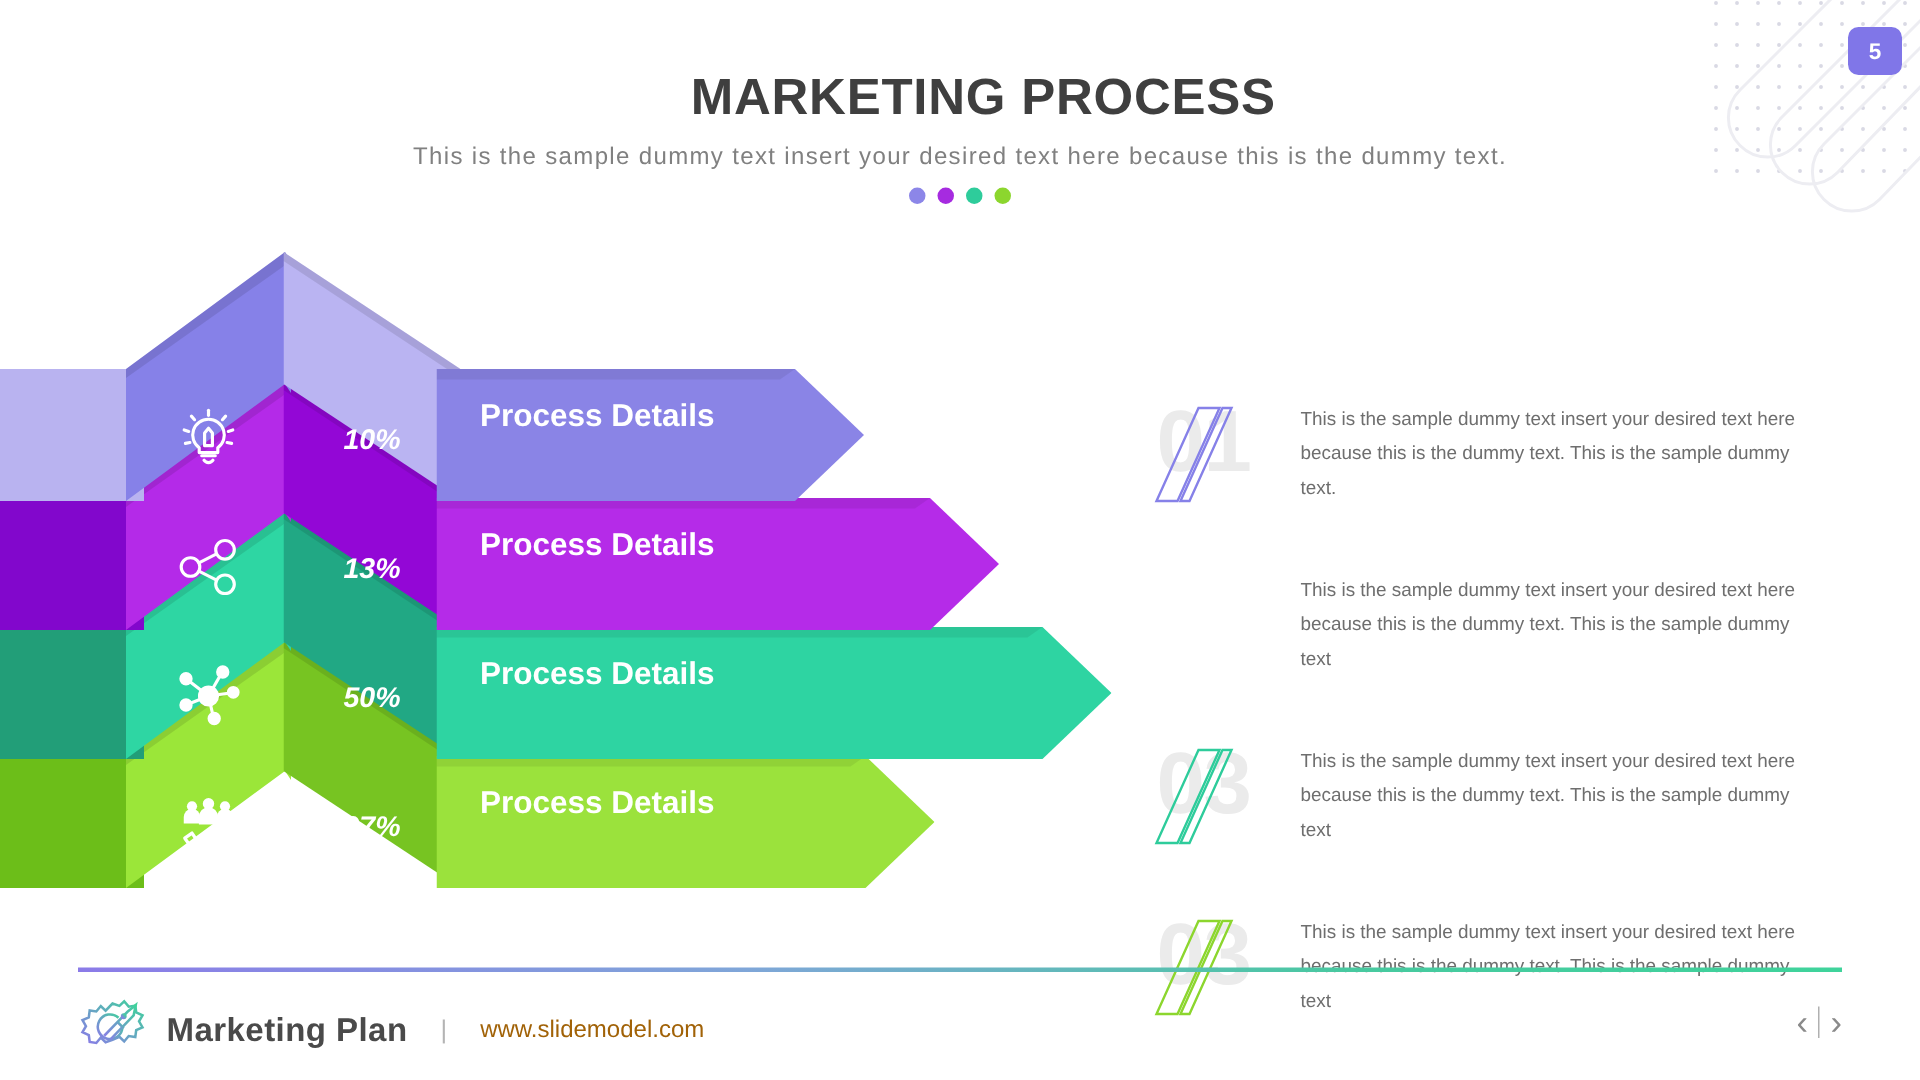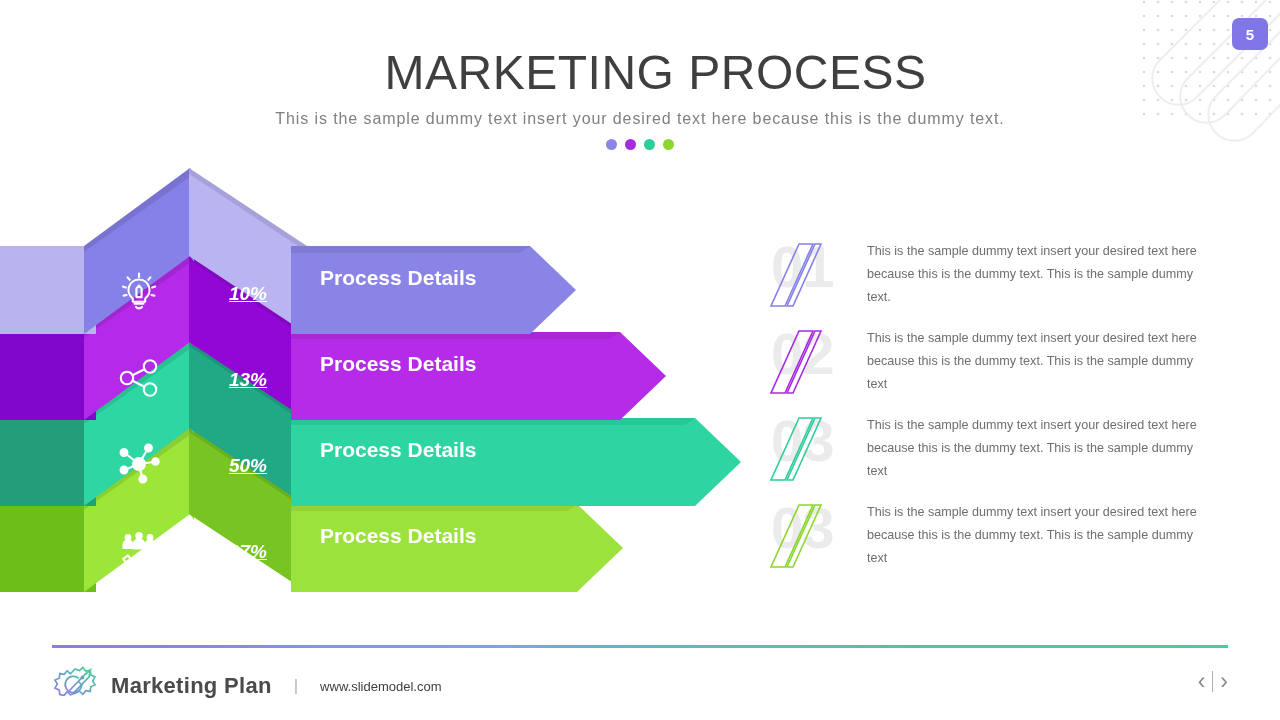--- a/index.html
+++ b/index.html
@@ -18,21 +18,21 @@
     width:36px; height:32px; border-radius:7px;
     background:#8076E8; color:#fff;
     font-size:15px; font-weight:bold;
     display:flex; align-items:center; justify-content:center;
     z-index:4;
   }
 
   
   #header { position:absolute; top:48px; left:0; width:1280px; text-align:center; }
   #slide-title {
-    font-size:48px; font-weight:normal; color:#3F3F3F;
+    font-size:34px; font-weight:bold; color:#3F3F3F;
     letter-spacing:.5px; line-height:1.05;padding-left:31px;
   }
   #slide-subtitle {
     margin-top:12px; font-size:16px; color:#808080;
     letter-spacing:.9px;
   }
   #dot-row { margin-top:11px; display:flex; justify-content:center; gap:8px; }
   #dot-row i { width:11px; height:11px; border-radius:50%; display:block; }
 
   
@@ -46,38 +46,38 @@
   .tail      { position:absolute; left:0; top:78px; width:96px; height:88px; }
   .chev-left { position:absolute; left:84px; top:0; width:110px; height:176px; }
   .chev-right{ position:absolute; left:189px; top:0; width:118px; height:176px; }
   .banner    { position:absolute; left:291px; top:78px; height:88px; }
   .banner svg { display:block; width:100%; height:100%; }
 
   .pct {
     position:absolute; left:189px; top:0; width:118px; height:176px;
     display:flex; align-items:center; justify-content:center;
     color:#fff; font-size:19px; font-weight:bold; font-style:italic;
-    padding-top:76px; z-index:3; pointer-events:none;text-decoration:underline;
+    padding-top:76px; z-index:3; pointer-events:none;
   }
   .banner-label {
     position:absolute; top:78px; height:64px; left:320px;
     display:flex; align-items:center;
     color:#fff; font-size:21px; font-weight:bold;
     z-index:3; pointer-events:none;
   }
   .icon-wrap {
     position:absolute; left:84px; top:0; width:110px; height:176px;
     display:flex; align-items:center; justify-content:center;
     padding-top:72px; z-index:3; pointer-events:none;
   }
   .icon-wrap svg { width:52px; height:52px; }
 
   
   #detail-list { position:absolute; left:765px; top:240px; width:470px; }
-  .detail-item { position:relative; height:86px; margin-bottom:1px; }
+  .detail-item { position:relative; height:86px; margin-bottom:1px;margin-top:28px; }
   .num-art { position:absolute; left:0; top:2px; width:92px; height:64px; }
   .num-ghost {
     position:absolute; left:6px; top:-4px;
     font-size:58px; font-weight:bold; color:#EBEBEB;
     letter-spacing:-1px; line-height:1;
   }
   .num-slash { position:absolute; left:0; top:0; width:92px; height:68px; }
   .detail-text {
     position:absolute; left:102px; top:0; width:330px;
     font-size:12.6px; color:#6E6E6E; line-height:1.82;
@@ -85,21 +85,21 @@
 
   
   #footer-rule {
     position:absolute; left:52px; top:645px; width:1176px; height:3px;
     background:linear-gradient(90deg,#8B7BE8 0%,#7FA6D8 38%,#48C9A0 72%,#3FD39B 100%);
   }
   #footer { position:absolute; left:52px; top:662px; width:1176px; height:50px; }
   #footer-left { position:absolute; left:0; top:0; display:flex; align-items:center; gap:13px; }
   #brand-name { font-size:22px; font-weight:bold; color:#4A4A4A; letter-spacing:.3px; }
   #footer-sep { font-size:17px; color:#B4B4B4; margin:0 9px; }
-  #footer-url { font-size:13px; color:#404040; }
+  #footer-url { font-size:16px; color:#a16207; }
   #nav-arrows {
     position:absolute; right:0; top:8px;
     display:flex; align-items:center; gap:7px;
     color:#8A8A8A; font-size:23px;
   }
   #nav-divider { width:1px; height:21px; background:#B0B0B0; }
   .nav-btn { line-height:1; cursor:pointer; }
 </style>
 </head>
 <body>
@@ -278,27 +278,20 @@
     <div class="num-art">
       <div class="num-ghost">01</div>
       <svg class="num-slash" viewBox="0 0 92 68">
         <polygon points="34,2 48,2 20,64 6,64" fill="none" stroke="#8681E8" stroke-width="1.6"></polygon>
         <polygon points="50,2 56,2 28,64 22,64" fill="none" stroke="#8681E8" stroke-width="1.6"></polygon>
       </svg>
     </div>
     <div class="detail-text">This is the sample dummy text insert your desired text here because this is the dummy text. This is the sample dummy text.</div>
     </div>
     <div class="detail-item">
-    <div class="num-art">
-      <div class="num-ghost">02</div>
-      <svg class="num-slash" viewBox="0 0 92 68">
-        <polygon points="34,2 48,2 20,64 6,64" fill="none" stroke="#A62BE0" stroke-width="1.6"></polygon>
-        <polygon points="50,2 56,2 28,64 22,64" fill="none" stroke="#A62BE0" stroke-width="1.6"></polygon>
-      </svg>
-    </div>
     <div class="detail-text">This is the sample dummy text insert your desired text here because this is the dummy text. This is the sample dummy text</div>
     </div>
     <div class="detail-item">
     <div class="num-art">
       <div class="num-ghost">03</div>
       <svg class="num-slash" viewBox="0 0 92 68">
         <polygon points="34,2 48,2 20,64 6,64" fill="none" stroke="#2ECC9B" stroke-width="1.6"></polygon>
         <polygon points="50,2 56,2 28,64 22,64" fill="none" stroke="#2ECC9B" stroke-width="1.6"></polygon>
       </svg>
     </div>

